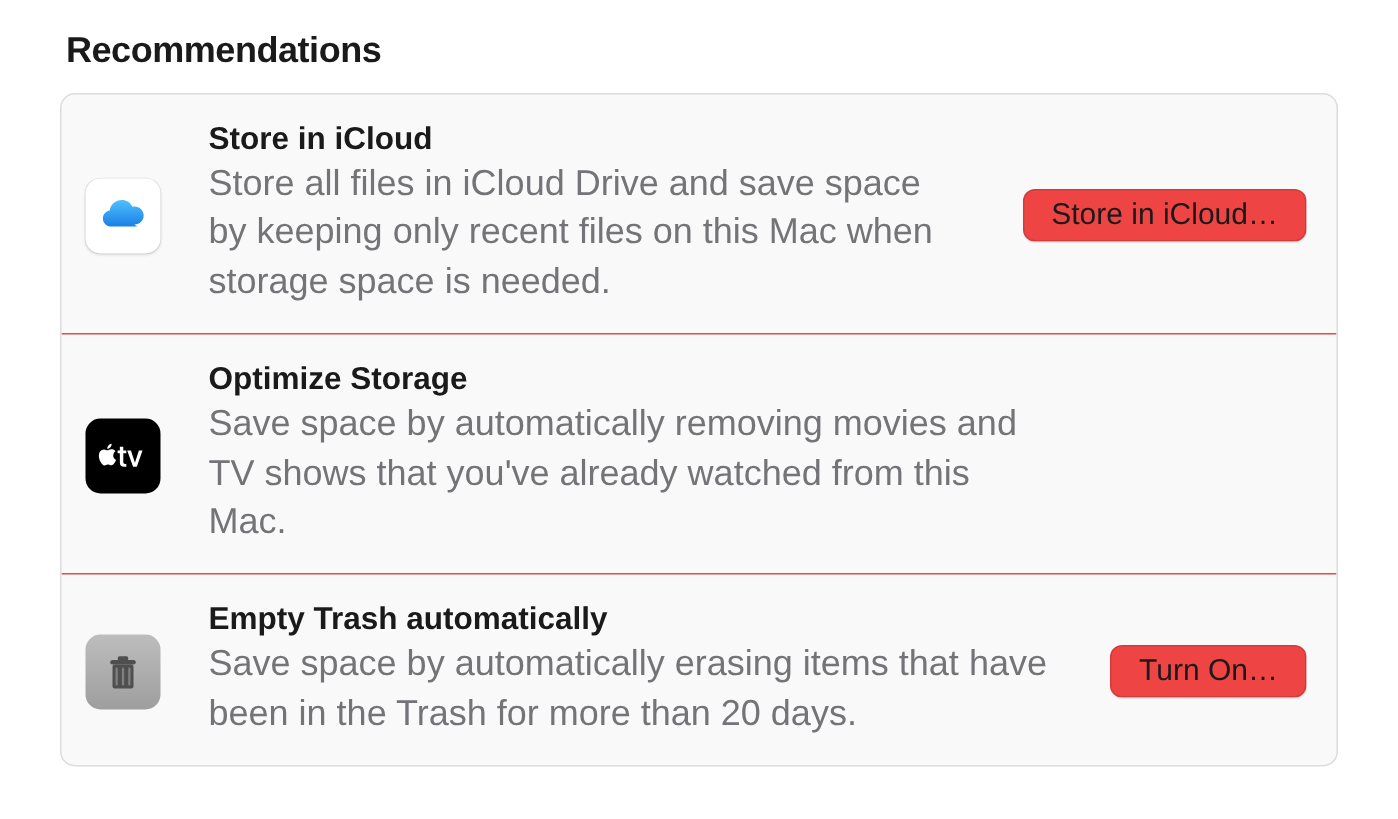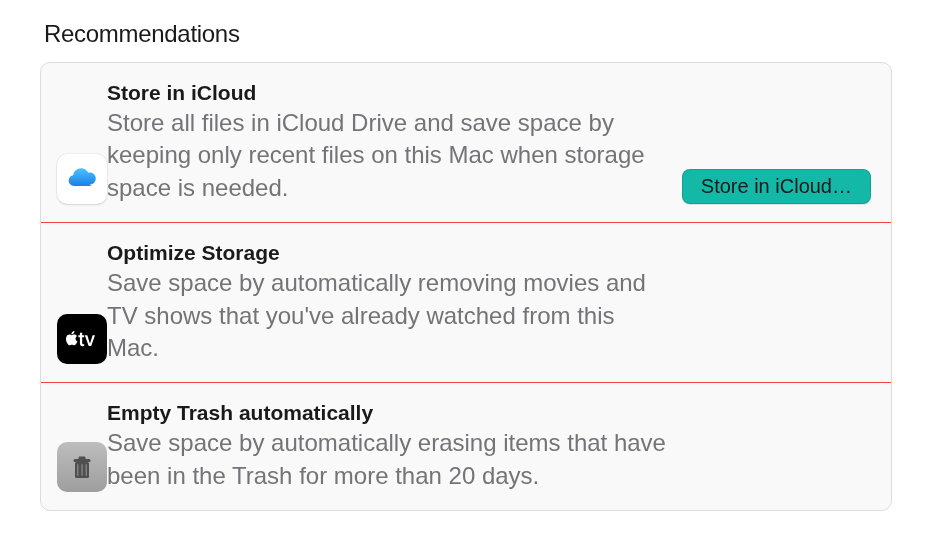--- a/index.html
+++ b/index.html
@@ -11,37 +11,37 @@
       font-family: -apple-system, BlinkMacSystemFont, "Helvetica Neue", Arial, sans-serif;
       background: #ffffff;
       width: 932px;
       height: 546px;
       padding: 20px 40px;
       color: #1a1a1a;
       -webkit-font-smoothing: antialiased;
     }
     .section-title {
       font-size: 24px;
-      font-weight: 400;
+      font-weight: 700;
       letter-spacing: -0.3px;
       margin-bottom: 14px;
       margin-left: 4px;
       color: #1a1a1a;
     }
     .panel {
       border: 1px solid #dcdcdc;
       border-radius: 10px;
       background: #f9f9f9;
       overflow: hidden;
     }
     .row {
       display: flex;
-      align-items: flex-end;
+      align-items: center;
       padding: 18px 20px 18px 16px;
-      gap: 0;
+      gap: 32px;
     }
     .row + .row {
       border-top: 1px solid #ef4444;
     }
     .icon-box {
       width: 50px;
       height: 50px;
       border-radius: 10px;
       flex-shrink: 0;
       display: flex;
@@ -71,21 +71,21 @@
       margin-bottom: 2px;
     }
     .row-desc {
       font-size: 24px;
       line-height: 1.35;
       color: #747478;
       max-width: 560px;
     }
     .action-btn {
       flex-shrink: 0;
-      background: #14b8a6;
+      background: #ef4444;
       border: 0.5px solid rgba(0,0,0,0.12);
       border-radius: 8px;
       padding: 5px 18px;
       font-size: 20px;
       font-family: inherit;
       color: #1a1a1a;
       cursor: pointer;
       box-shadow: 0 1px 1px rgba(0,0,0,0.08), 0 0.5px 0 rgba(0,0,0,0.05);
       margin-top: 2px;
       white-space: nowrap;
@@ -143,15 +143,16 @@
           <rect x="19.5" y="13" width="1.5" height="12" rx="0.75" fill="#808080"></rect>
           <rect x="7.5" y="8" width="17" height="3" rx="1.5" fill="#4f4f4f"></rect>
           <rect x="12.5" y="5.5" width="7" height="3" rx="1.2" fill="#4f4f4f"></rect>
         </g>
       </svg>
     </div>
     <div class="text-col">
       <div class="row-title">Empty Trash automatically</div>
       <div class="row-desc">Save space by automatically erasing items that have been in the Trash for more than 20 days.</div>
     </div>
+    <button class="action-btn">Turn On…</button>
   </div>
 
 </div>
 
 </body></html>

